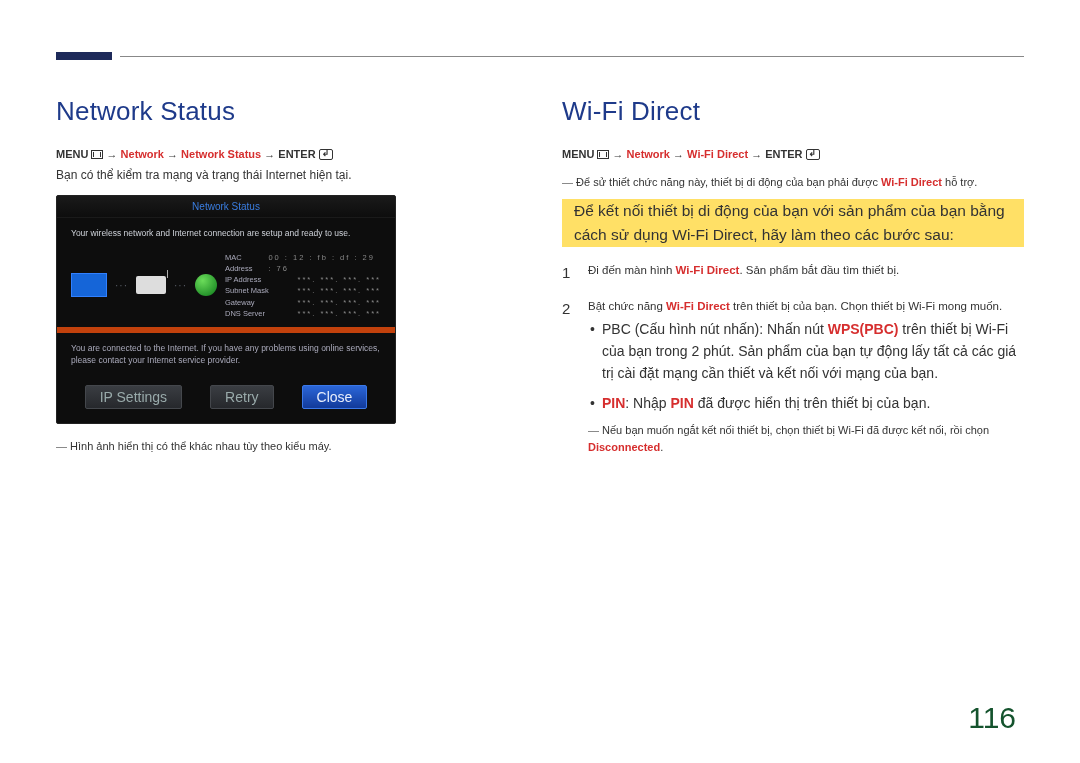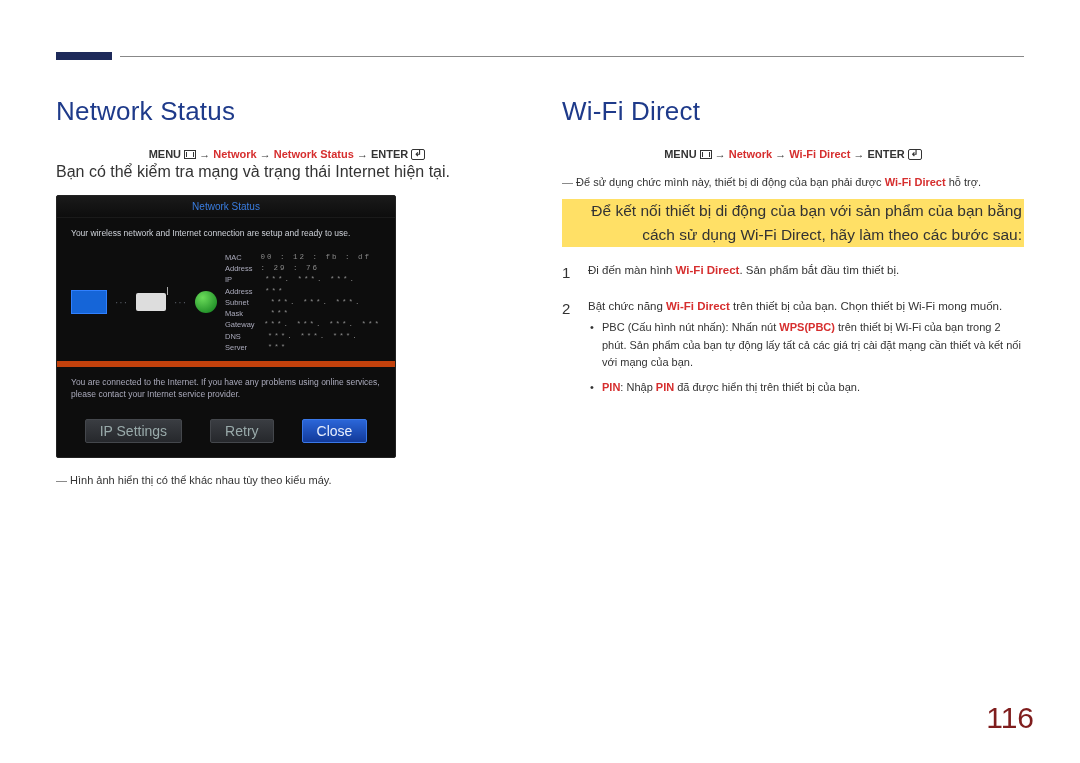--- a/index.html
+++ b/index.html
@@ -35,22 +35,21 @@
   h1 {
     font-size: 26px;
     font-weight: 400;
     color: #1e3a8a;
     margin-bottom: 20px;
     letter-spacing: 0.2px;
   }
   .menu-path {
     font-size: 11px;
     font-weight: bold;
-    margin-bottom: 0;
-    text-align: center;
+    margin-bottom: 6px;
   }
   .menu-path .hl { color: #d62e2e; }
   .menu-icon {
     display: inline-block;
     width: 12px; height: 9px;
     position: relative;
     top: 1px;
   }
   .menu-icon::before {
     content:"";
@@ -73,80 +72,79 @@
     position:relative;
     top:2px;
   }
   .enter-icon::after{
     content:"↲";
     position:absolute;
     left:2px; top:-2px;
     font-size:9px;
   }
   p.body {
-    font-size: 16px;
+    font-size: 12px;
     line-height: 1.55;
     margin-bottom: 10px;
   }
   .note-line {
     font-size: 11px;
     line-height: 1.55;
     margin-top: 14px;
   }
   .note-dash::before{
     content:"― ";
     color:#666;
   }
   .hl-red { color: #d62e2e; font-weight: bold; }
   .hl-box {
     background: #ffe066;
     font-size: 15.5px;
     line-height: 1.55;
-    padding: 0 2px;
+    padding: 0 12px;
     display: block;
     margin: 8px 0 14px 0;
-    text-align: right;
   }
   .step-list { margin-left: 0; }
   .step {
     display: flex;
     gap: 12px;
     font-size: 11.5px;
     line-height: 1.6;
     margin-bottom: 12px;
   }
   .step-num {
     font-size: 15px;
     font-weight: 400;
     width: 14px;
     flex-shrink: 0;
   }
   .sub-bullets {
     margin-top: 4px;
-    font-size: 11px;
+    font-size: 14px;
     line-height: 1.55;
   }
   .sub-bullets li {
     list-style: none;
     padding-left: 14px;
     position: relative;
     margin-bottom: 8px;
   }
   .sub-bullets li::before{
     content:"•";
     position:absolute;
     left:2px;
     top:0;
   }
   .page-num {
     position: absolute;
     bottom: 28px;
-    right: 46px;
+    right: 64px;
     font-size: 30px;
-    color: #7f1d1d;
+    color: #14532d;
     font-weight: 300;
   }
   
   .screenshot {
     width: 340px;
     background: #0d0d0d;
     border: 1px solid #222;
     border-radius: 2px;
     color: #cfd3da;
     font-size: 8.5px;
@@ -190,21 +188,21 @@
     font-size:10px;
     letter-spacing:1px;
   }
   .info-lines{
     flex:1;
     font-size:7.5px;
     color:#aab;
     line-height:1.5;
   }
   .info-lines div{display:flex;justify-content:space-between;gap:4px;}
-  .info-lines .val{color:#888;letter-spacing:2px;font-family:Liberation Mono, monospace;}
+  .info-lines .val{color:#888;letter-spacing:2px;}
   .ss-row2{
     padding:10px 14px 8px 14px;
     border-top:6px solid #c2410c;
     color:#aab;
     line-height:1.4;
   }
   .ss-btns{
     display:flex;
     gap:28px;
     justify-content:center;
@@ -295,21 +293,21 @@
       <span>MENU</span>
       <span class="menu-icon"></span>
       → <span class="hl">Network</span>
       → <span class="hl">Wi-Fi Direct</span>
       → <span>ENTER</span>
       <span class="enter-icon"></span>
     </p>
 
 
     <p class="note-line note-dash">
-      <span>Để sử dụng chức mình này, thiết bị di động của bạn phải được </span><span class="hl-red">Wi-Fi Direct</span><span> hỗ trợ.</span>
+      <span>Để sử thiết chức năng này, thiết bị di động của bạn phải được </span><span class="hl-red">Wi-Fi Direct</span><span> hỗ trợ.</span>
     </p>
 
     <span class="hl-box">Để kết nối thiết bị di động của bạn với sản phẩm của bạn bằng cách sử dụng  Wi-Fi Direct, hãy làm theo các bước sau:</span>
 
     <div class="step-list">
       <div class="step">
         <div class="step-num">1</div>
         <div>
           <span>Đi đến màn hình </span><span class="hl-red">Wi-Fi Direct</span><span>. Sản phẩm bắt đầu tìm thiết bị.</span>
         </div>
@@ -319,19 +317,22 @@
         <div>
           <span>Bật chức năng </span><span class="hl-red">Wi-Fi Direct</span><span> trên thiết bị của bạn. Chọn thiết bị Wi-Fi mong muốn.</span>
           <ul class="sub-bullets">
             <li>
               <span>PBC (Cấu hình nút nhấn): Nhấn nút </span><span class="hl-red">WPS(PBC)</span><span> trên thiết bị Wi-Fi của bạn trong 2 phút. Sản phẩm của bạn tự động lấy tất cả các giá trị cài đặt mạng cần thiết và kết nối với mạng của bạn.</span>
             </li>
             <li>
               <span class="hl-red">PIN</span><span>: Nhập </span><span class="hl-red">PIN</span><span> đã được hiển thị trên thiết bị của bạn.</span>
             </li>
           </ul>
+          <p class="note-line note-dash" style="margin-top:6px;">
+            <span>Nếu bạn muốn ngắt kết nối thiết bị, chọn thiết bị Wi-Fi đã được kết nối, rồi chọn </span><span class="hl-red">Disconnected</span><span>.</span>
+          </p>
         </div>
       </div>
     </div>
   </div>
 </div>
 
 <div class="page-num">116</div>
 
 </body></html>

